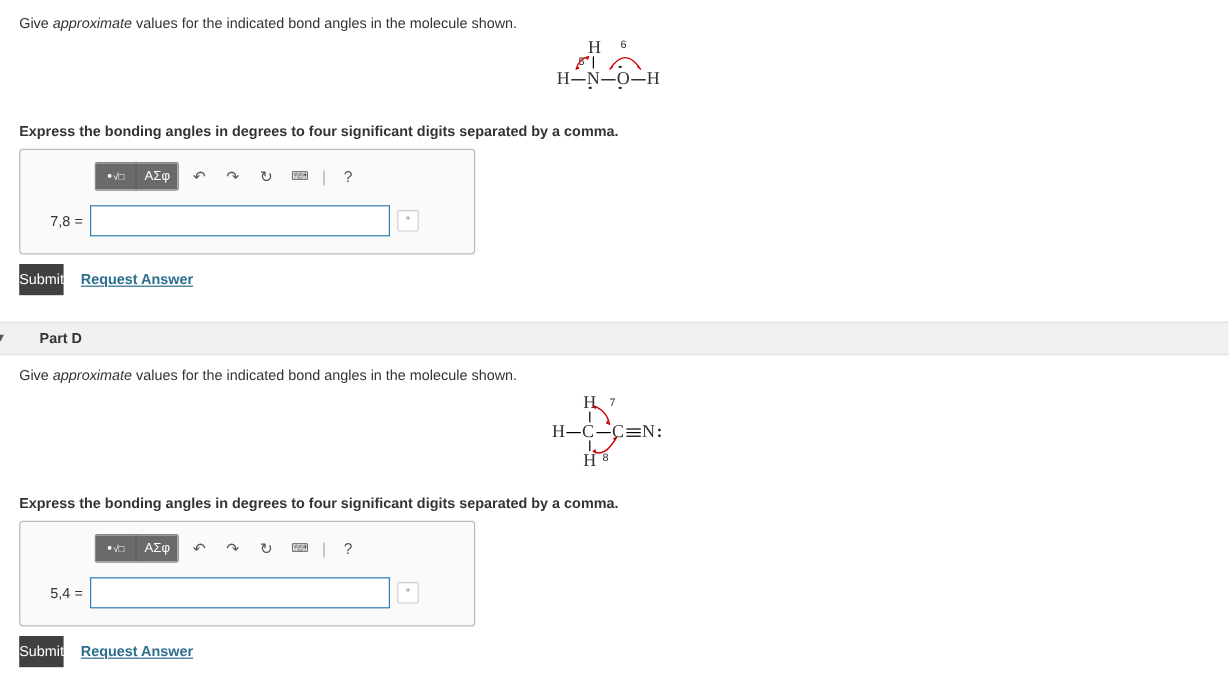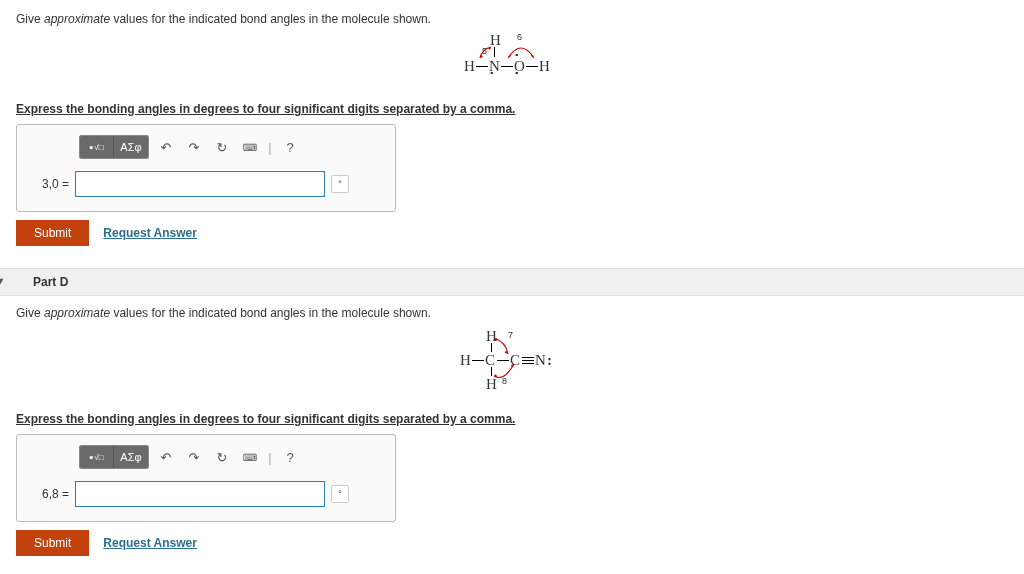--- a/index.html
+++ b/index.html
@@ -8,21 +8,21 @@
     padding: 8px 16px;
     font-family: Arial, Helvetica, sans-serif;
     font-size: 12px;
     color: #333;
     background: #fff;
   }
   .instruction {
     margin: 4px 0 10px 0;
   }
   .instruction em { font-style: italic; }
-  .bold { font-weight: bold; font-size: 12px; margin: 8px 0; text-decoration: underline;}
+  .bold { font-weight: bold; font-size: 12px; margin: 8px 0;}
   .molecule-area {
     display: flex;
     justify-content: center;
     margin: 6px 0 18px 0;
   }
   .answer-box {
     border: 1px solid #bbb;
     border-radius: 3px;
     background: #fafafa;
     padding: 10px 12px 14px 12px;
@@ -96,24 +96,24 @@
     font-size: 9px;
     background: #fff;
   }
   .submit-row {
     display: flex;
     align-items: center;
     gap: 14px;
     margin-bottom: 22px;
   }
   .submit-btn {
-    background: #c2410c;
+    background: #404040;
     color: #fff;
     border: none;
-    padding: 6px 18px;
+    padding: 6px 0;
     font-size: 12px;
     cursor: pointer;
   }
   .request-link {
     color: #2c6e8e;
     font-size: 12px;
     font-weight: bold;
     text-decoration: underline;
     cursor: pointer;
   }
@@ -199,21 +199,21 @@
       <div class="tool-btn">ΑΣφ</div>
     </div>
     <div class="plain-btn">↶</div>
     <div class="plain-btn">↷</div>
     <div class="plain-btn">↻</div>
     <div class="plain-btn" style="font-size:10px">⌨</div>
     <div class="plain-btn" style="width:6px;color:#aaa">|</div>
     <div class="plain-btn">?</div>
   </div>
   <div class="input-row">
-    <div class="var-label">3,0 =</div>
+    <div class="var-label">7,8 =</div>
     <input class="answer-input" type="text" style="">
     <div class="unit-deg">°</div>
   </div>
 </div>
 
 <div class="submit-row">
   <button class="submit-btn">Submit</button>
   <span class="request-link">Request Answer</span>
 </div>
 
@@ -276,21 +276,21 @@
       <div class="tool-btn">ΑΣφ</div>
     </div>
     <div class="plain-btn">↶</div>
     <div class="plain-btn">↷</div>
     <div class="plain-btn">↻</div>
     <div class="plain-btn" style="font-size:10px">⌨</div>
     <div class="plain-btn" style="width:6px;color:#aaa">|</div>
     <div class="plain-btn">?</div>
   </div>
   <div class="input-row">
-    <div class="var-label">6,8 =</div>
+    <div class="var-label">5,4 =</div>
     <input class="answer-input" type="text" style="">
     <div class="unit-deg">°</div>
   </div>
 </div>
 
 <div class="submit-row" style="margin-bottom:4px">
   <button class="submit-btn">Submit</button>
   <span class="request-link">Request Answer</span>
 </div>
 

